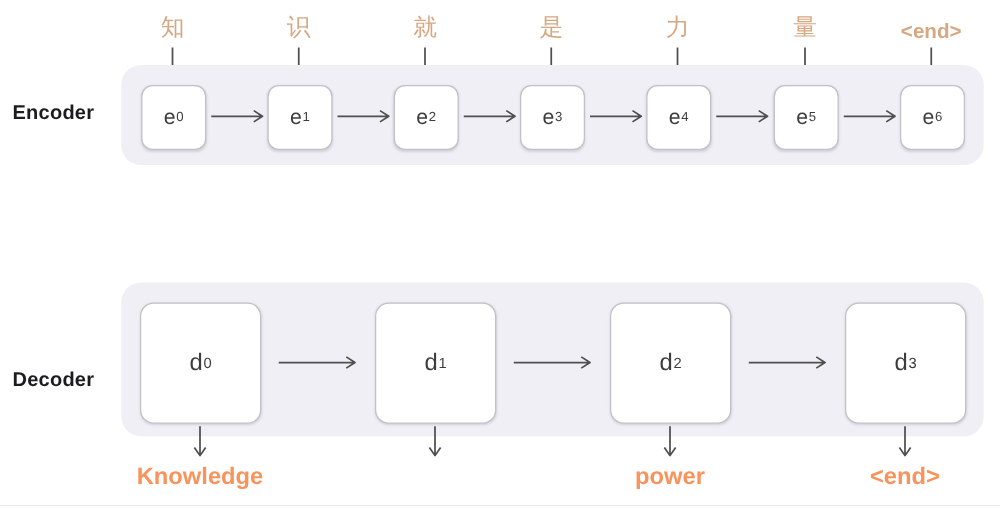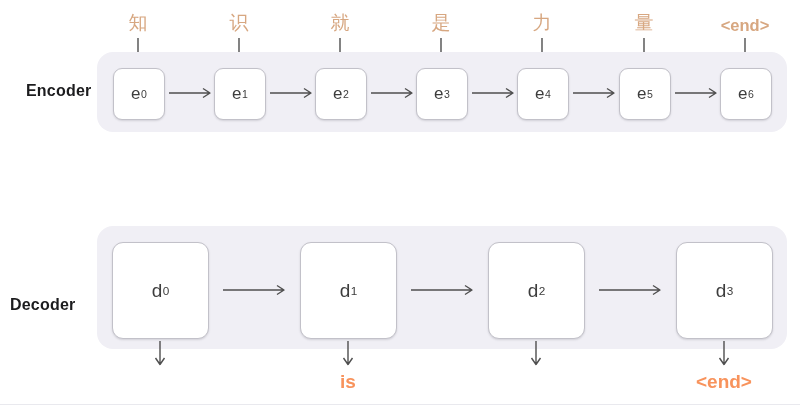--- a/index.html
+++ b/index.html
@@ -93,21 +93,21 @@
         <path d="M7 1 V23.5 M2.5 18 L7 24.5 L11.5 18" fill="none" stroke="#4f4f4f" stroke-width="1.4" stroke-linejoin="round"></path>
       </svg>
     </span>
   <span class="arr" style="left:738px;top:37px">
       <svg width="14" height="26" viewBox="0 0 14 26">
         <path d="M7 1 V23.5 M2.5 18 L7 24.5 L11.5 18" fill="none" stroke="#4f4f4f" stroke-width="1.4" stroke-linejoin="round"></path>
       </svg>
     </span>
 
   <div class="track enc-track"></div>
-  <div class="section-label" style="left:26px;top:82px">Encoder</div>
+  <div class="section-label" style="left:10px;top:82px">Encoder</div>
 
   <div class="unit enc-unit" style="left:113px">
       <span>e</span>
       <sub>0</sub>
     </div>
   <div class="unit enc-unit" style="left:214px">
       <span>e</span>
       <sub>1</sub>
     </div>
   <div class="unit enc-unit" style="left:315px">
@@ -212,17 +212,18 @@
       <svg width="14" height="26" viewBox="0 0 14 26">
         <path d="M7 1 V23.5 M2.5 18 L7 24.5 L11.5 18" fill="none" stroke="#4f4f4f" stroke-width="1.4" stroke-linejoin="round"></path>
       </svg>
     </span>
   <span class="arr" style="left:717px;top:340px">
       <svg width="14" height="26" viewBox="0 0 14 26">
         <path d="M7 1 V23.5 M2.5 18 L7 24.5 L11.5 18" fill="none" stroke="#4f4f4f" stroke-width="1.4" stroke-linejoin="round"></path>
       </svg>
     </span>
 
-  <div class="out-tok" style="left:268px">is</div>
+  <div class="out-tok" style="left:80px">Knowledge</div>
+  <div class="out-tok" style="left:456px">power</div>
   <div class="out-tok" style="left:644px">&lt;end&gt;</div>
 
   <div class="divider"></div>
 </div>
 
 </body></html>

